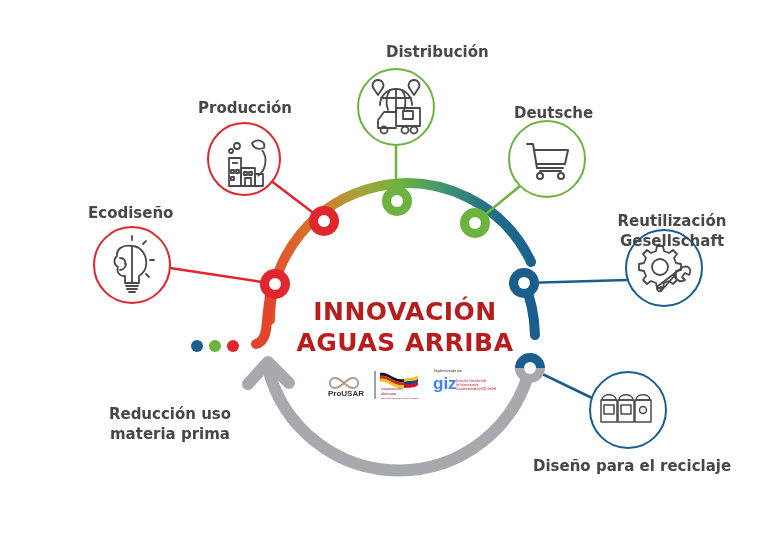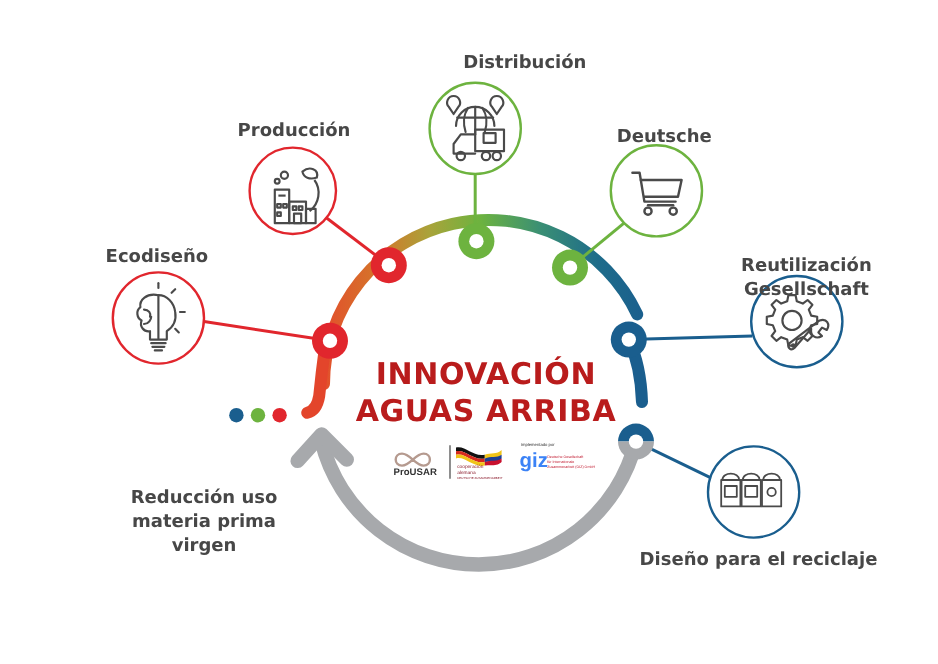--- a/index.html
+++ b/index.html
@@ -160,21 +160,20 @@
 <div class="label" style="left:350px; top:42px;margin-left:36px;">Distribución</div>
 <div class="label" style="left:514px; top:103px;">Deutsche</div>
 <div class="label center" style="left:584px; top:167px; width:176px;">
   <div>Reutilización</div>
   <div>Gesellschaft</div>
 </div>
 <div class="label" style="left:533px; top:456px;">Diseño para el reciclaje</div>
 <div class="label center" style="left:100px; top:360px; width:140px;">
   <div>Reducción uso</div>
   <div>materia prima</div>
-  <div>virgen</div>
 </div>
 
 <div class="title">
   <div>INNOVACIÓN</div>
   <div>AGUAS ARRIBA</div>
 </div>
 
 <div class="logos">
   <svg width="180" height="34" style="position:absolute;left:0;top:0">
     <path d="M 9 11 C 2 11 2 21 9 21 C 16 21 20 11 27 11 C 34 11 34 21 27 21 C 20 21 16 11 9 11 Z" fill="none" stroke="#b59a8f" stroke-width="2"></path>

